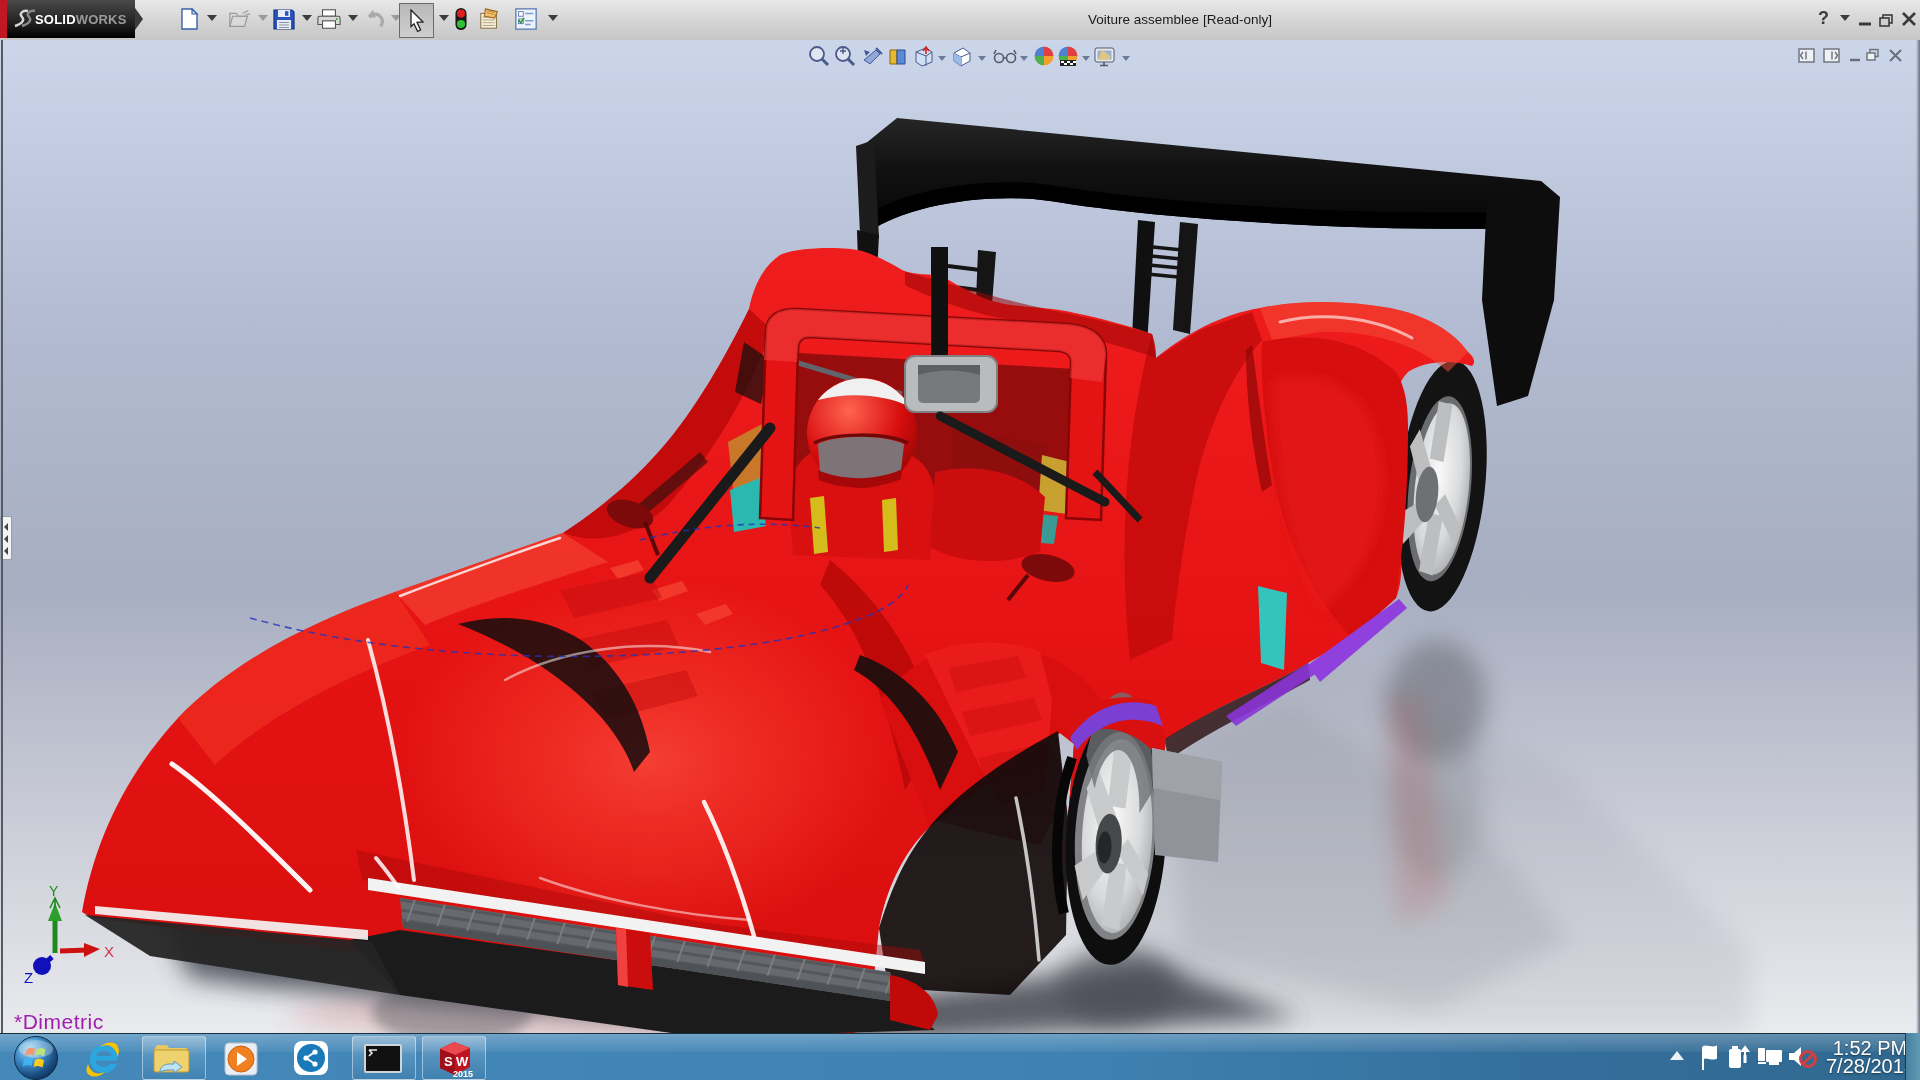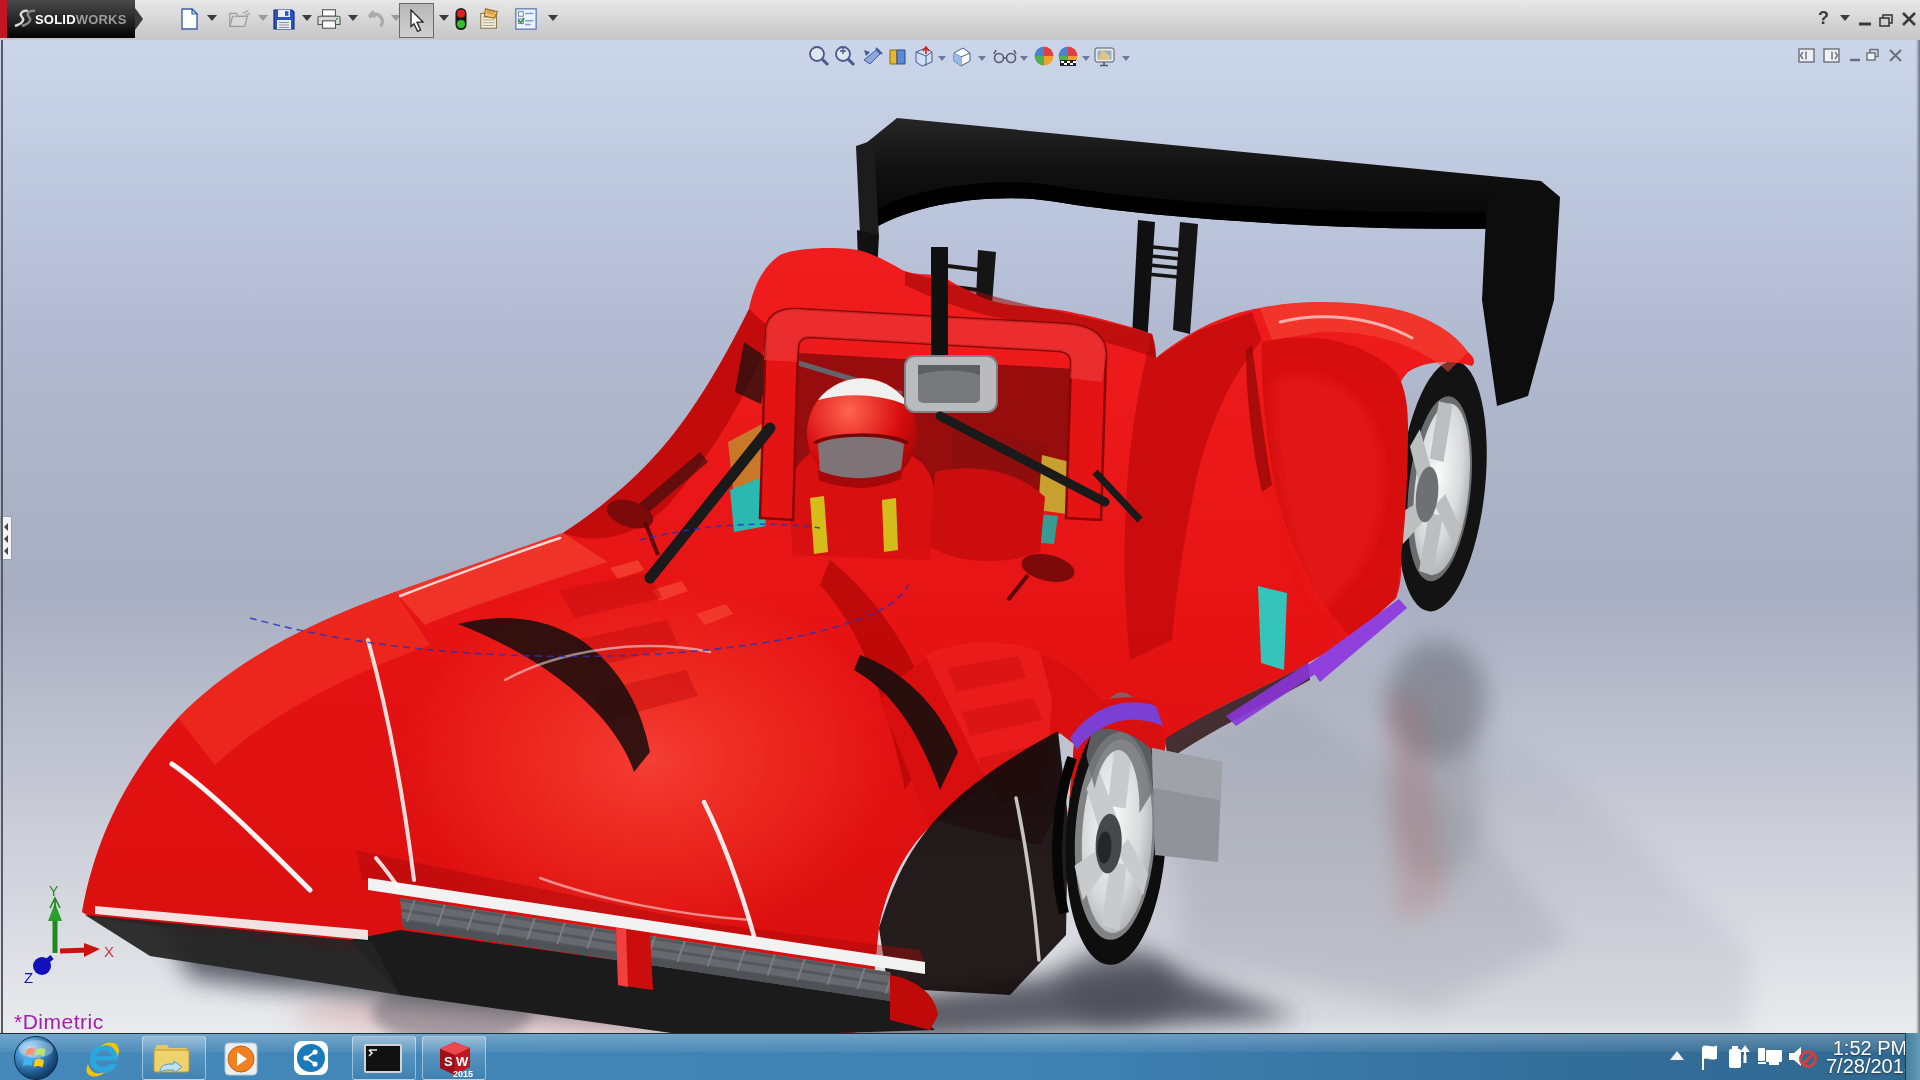--- a/index.html
+++ b/index.html
@@ -102,20 +102,21 @@
 
       <svg class="ticon" style="left:514px" width="26" height="26" viewBox="0 0 26 26">
           <rect x="2" y="2" width="22" height="22" fill="#eef3fb" stroke="#5a7ab0" stroke-width="1.4"></rect>
           <rect x="5" y="5" width="5" height="5" fill="#fff" stroke="#5a7ab0"></rect>
           <rect x="5" y="13" width="5" height="5" fill="#fff" stroke="#5a7ab0"></rect>
           <path d="M12 7 h9 M12 15 h9 M12 19 h6" stroke="#7aa0d0" stroke-width="1.6"></path>
           <path d="M5 14 l2.4 3 3.6-5" stroke="#2a9a2a" stroke-width="1.8" fill="none"></path>
         </svg>
       <div class="darr" style="left:548px"></div>
     </div>
+    <div id="title-text">Voiture assemblee [Read-only]</div>
 
     <div class="wbtn" style="left:1818px;top:8px;font-size:18px">?</div>
     <div class="darr" style="left:1840px"></div>
     <svg style="position:absolute;left:1857px;top:10px" width="60" height="18" viewBox="0 0 60 18">
         <path d="M2 14 h12" stroke="#3a3a3a" stroke-width="3"></path>
         <rect x="26" y="5" width="9" height="8" fill="none" stroke="#3a3a3a" stroke-width="1.6"></rect>
         <rect x="23" y="8" width="9" height="8" fill="#d0d0d0" stroke="#3a3a3a" stroke-width="1.6"></rect>
         <path d="M46 3 L58 15 M58 3 L46 15" stroke="#3a3a3a" stroke-width="2.6"></path>
       </svg>
   </div>

